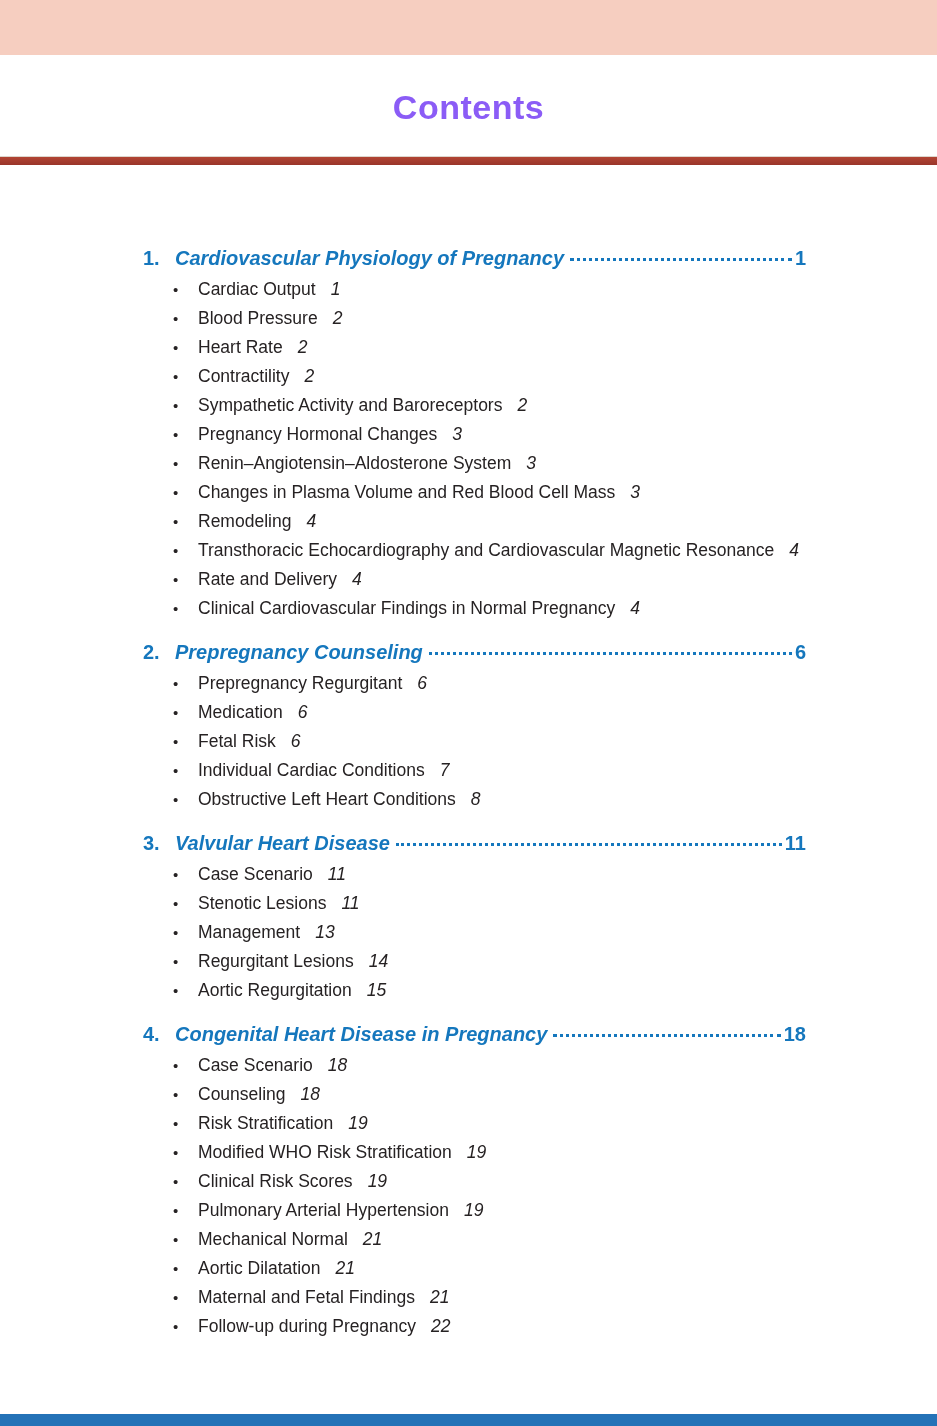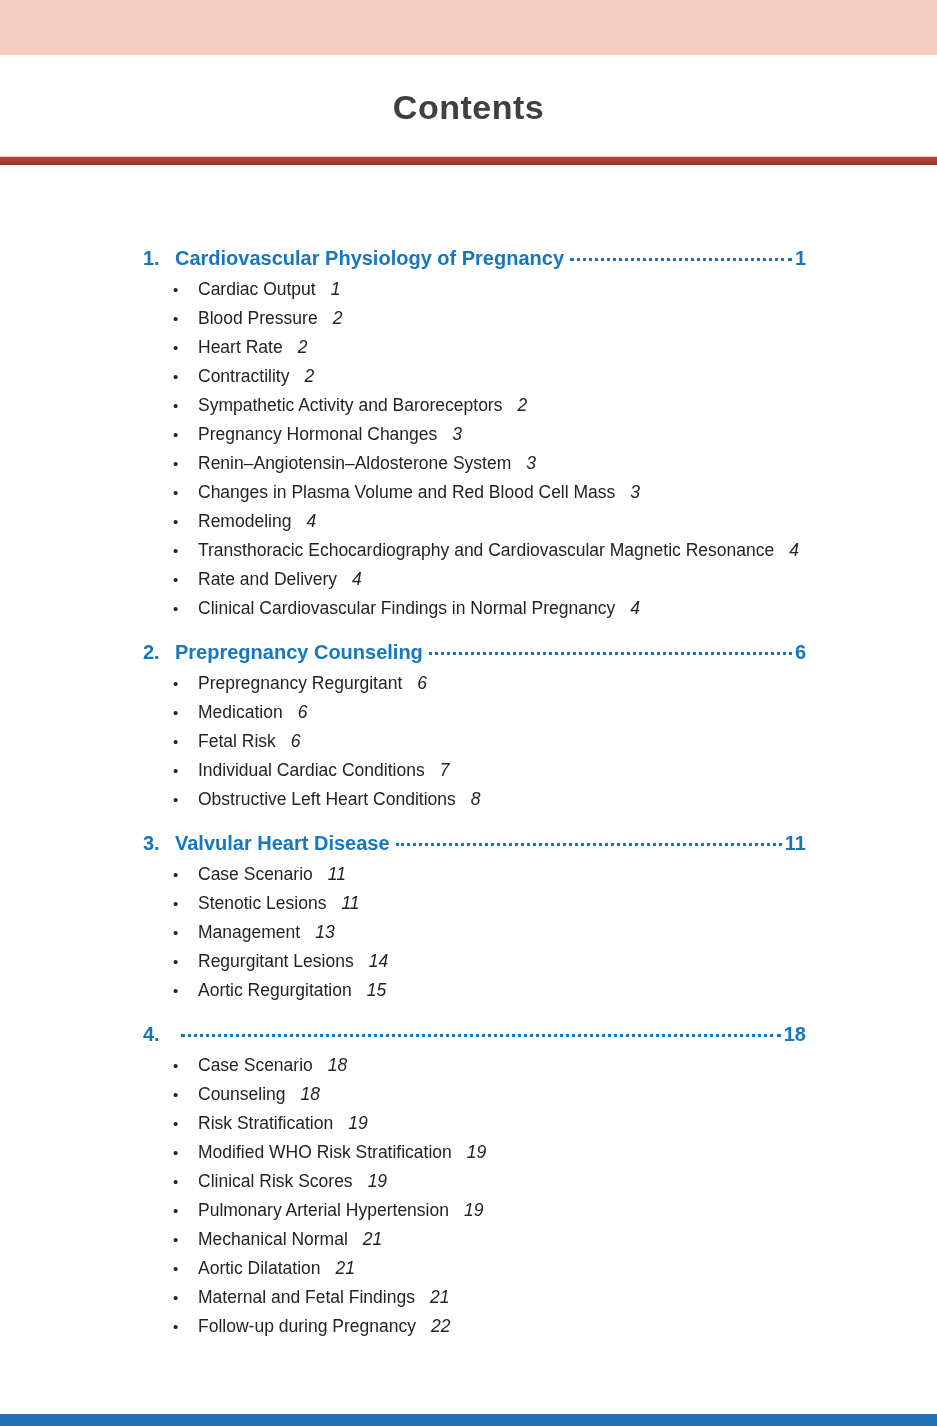--- a/index.html
+++ b/index.html
@@ -18,21 +18,21 @@
   .top-band {
     width: 100%;
     height: 55px;
     background: #f6cec0;
   }
   h1.title {
     margin: 32px 0 28px 0;
     text-align: center;
     font-size: 34px;
     font-weight: 700;
-    color: #404040;
+    color: #8b5cf6;
     letter-spacing: 0.5px;
     line-height: 1.2;
   }
   .rule {
     width: 100%;
     height: 8px;
     background: linear-gradient(#b24534, #99352a);
     border-top: 1px solid #ddd6cd;
   }
   .toc {
@@ -53,20 +53,21 @@
     line-height: 30px;
     margin-bottom: 2px;
   }
   .ch-num {
     width: 32px;
     flex: 0 0 32px;
   }
   .ch-title {
     flex: 0 0 auto;
     white-space: nowrap;
+    font-style: italic;
   }
   .leader {
     flex: 1 1 auto;
     min-width: 18px;
     margin: 0 3px 0 6px;
     border-bottom: 3px dotted #1577bd;
     transform: translateY(-4px);
   }
   .ch-page {
     flex: 0 0 auto;
@@ -241,20 +242,21 @@
         </div>
         <div class="item-row">
           <span class="bullet">•</span>
           <span class="item-label">Aortic Regurgitation</span>
           <span class="item-page">15</span>
         </div>
       </div>
       <div class="chapter">
         <div class="chapter-row">
           <span class="ch-num">4.</span>
+          <span class="ch-title">Congenital Heart Disease in Pregnancy</span>
           <span class="leader"></span>
           <span class="ch-page">18</span>
         </div>
         <div class="item-row">
           <span class="bullet">•</span>
           <span class="item-label">Case Scenario</span>
           <span class="item-page">18</span>
         </div>
         <div class="item-row">
           <span class="bullet">•</span>

